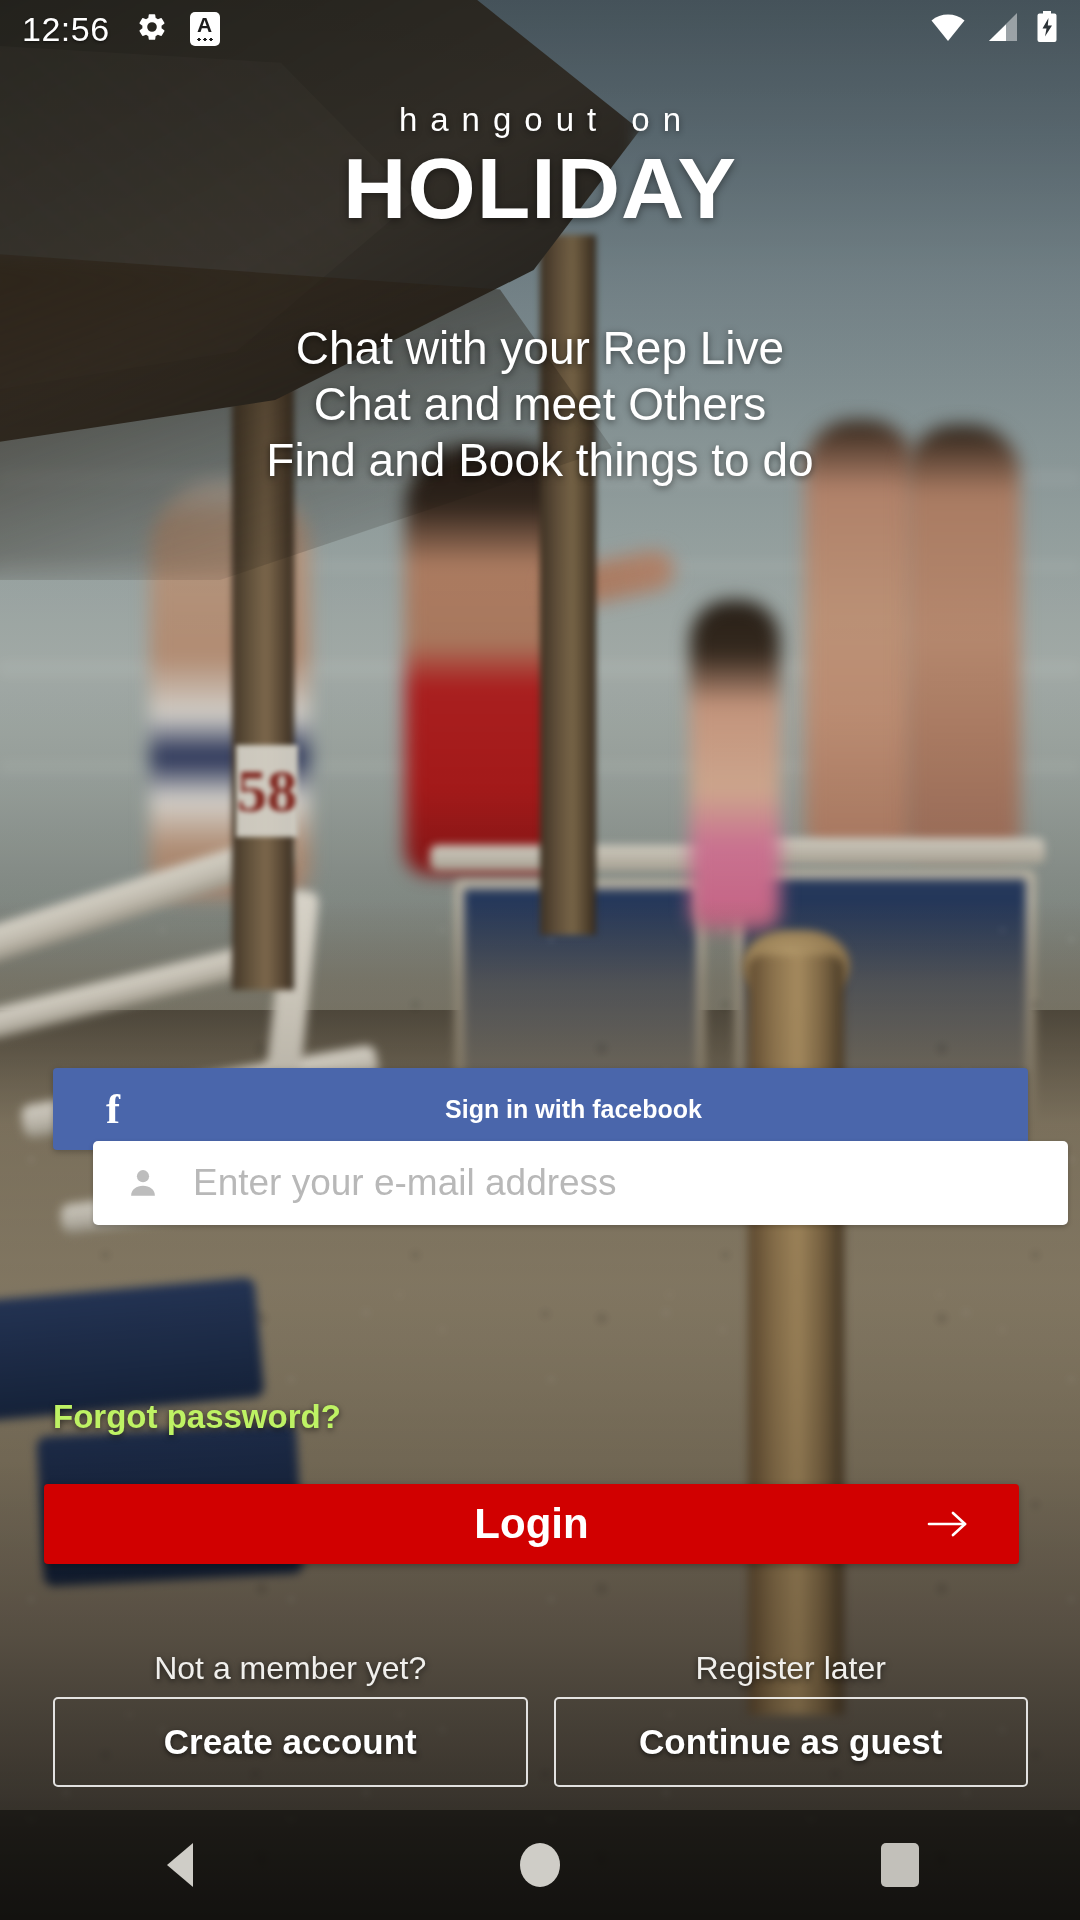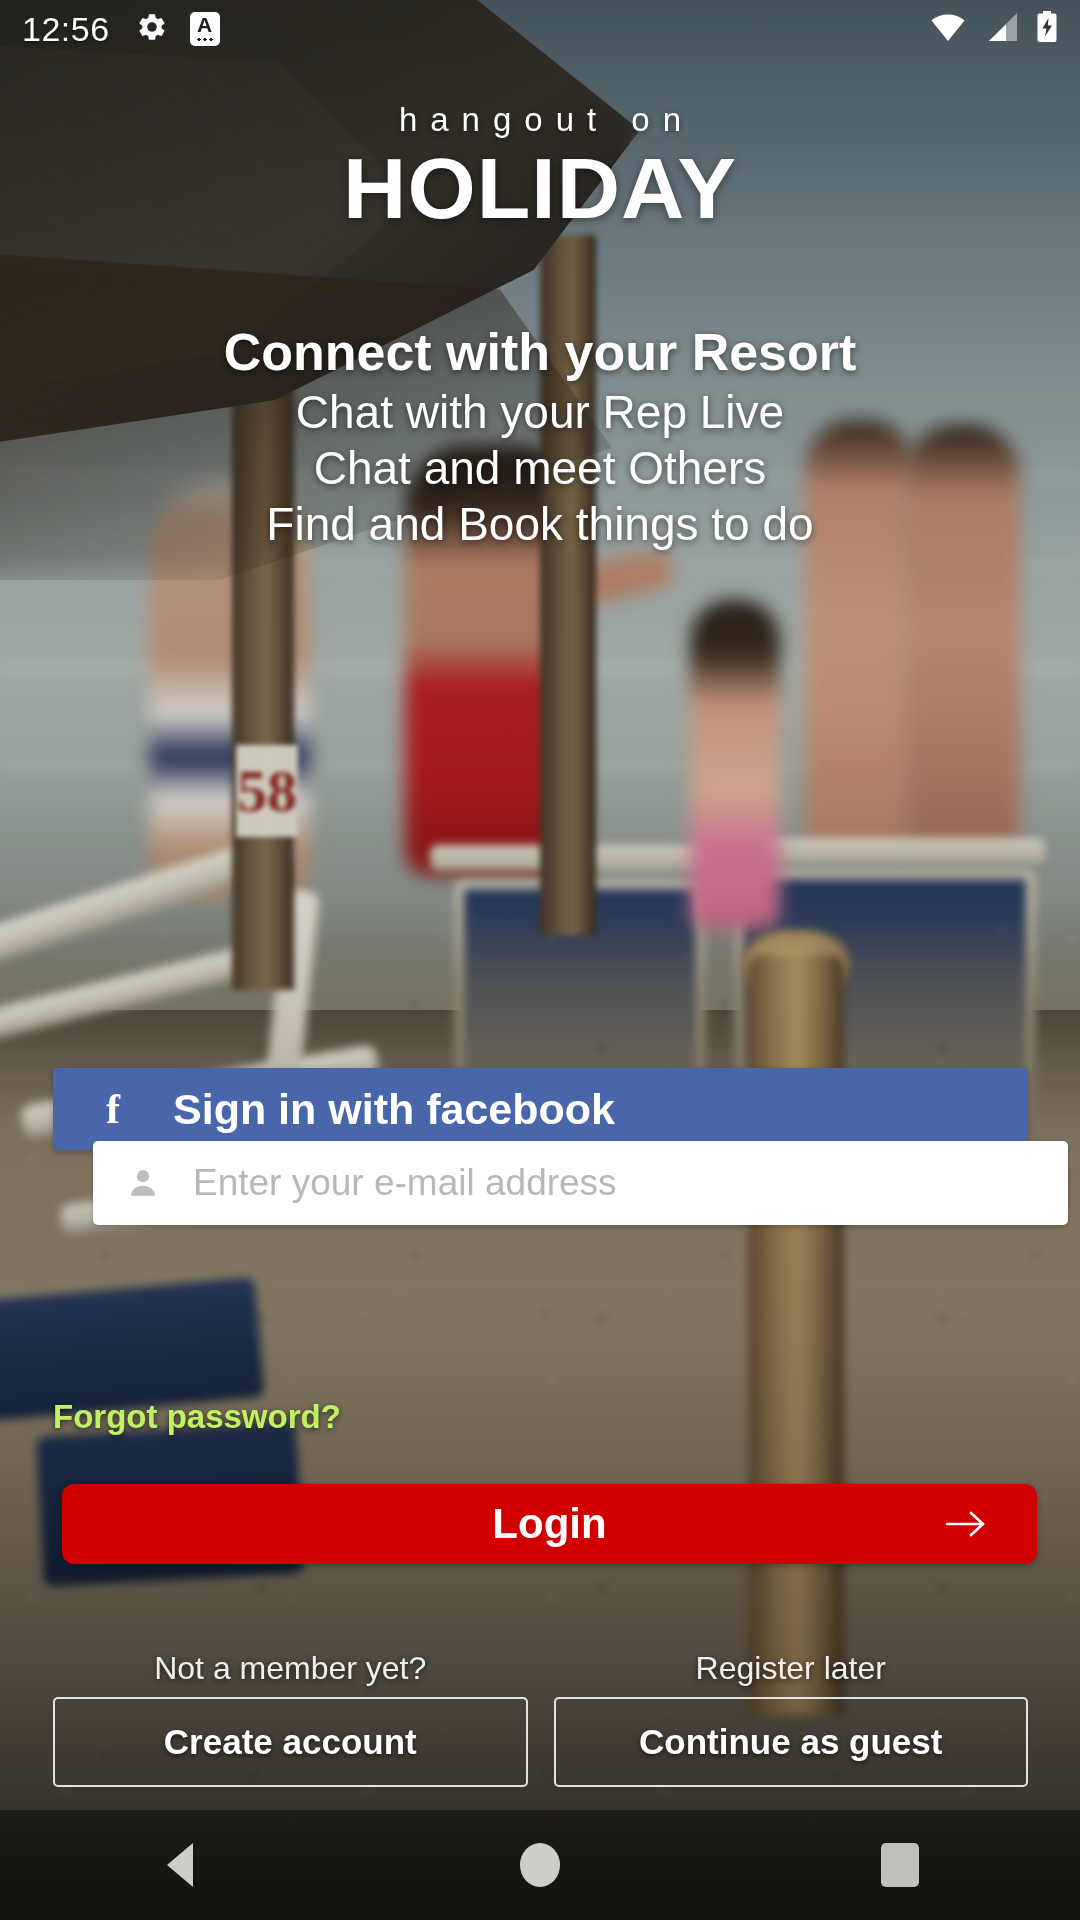--- a/index.html
+++ b/index.html
@@ -282,22 +282,22 @@
     border-radius:4px;
     display:flex; align-items:center;
     box-shadow:0 2px 6px rgba(0,0,0,.25);
   }
   .fb-f {
     width:120px; text-align:center;
     color:#fff; font-size:42px; font-weight:bold;
     font-family:"Liberation Serif", serif;
   }
   .fb-label {
-    flex:1; 
-    color:#fff; font-size:43px; font-weight:bold;
+    flex:1; text-align:center;
+    color:#fff; font-size:25px; font-weight:bold;
     padding-right:54px;
   }
 
   
   .field {
     position:absolute; left:53px;
     width:975px; height:84px;
     background:#fff;
     border-radius:5px;
     display:flex; align-items:center;
@@ -320,24 +320,24 @@
   .field-input::placeholder { color:#b8b8b8; }
 
   .forgot {
     position:absolute; left:53px; top:1398px;
     color:#bef264; font-size:33px; font-weight:bold;
     text-shadow:0 2px 6px rgba(0,0,0,.6);
   }
 
   
   .login-btn {
-    position:absolute; left:62px; top:1484px;
+    position:absolute; left:44px; top:1484px;
     width:975px; height:80px;
     background:#d10000;
-    border-radius:12px;
+    border-radius:4px;
     display:flex; align-items:center; justify-content:center;
     box-shadow:0 2px 7px rgba(0,0,0,.3);
   }
   .login-label {
     color:#fff; font-size:42px; font-weight:bold;
   }
   .login-arrow {
     position:absolute; right:48px; top:50%;
     transform:translateY(-50%);
     display:flex; align-items:center;
@@ -475,21 +475,20 @@
   </div>
 
   <div class="content">
 
     <div class="logo-block">
       <div class="logo-top">hangout on</div>
       <div class="logo-main">HOLIDAY</div>
     </div>
 
     <div class="tagline">
-      <div class="tag-head">Connect with your Resort</div>
       <div class="tag-line">Chat with your Rep Live</div>
       <div class="tag-line">Chat and meet Others</div>
       <div class="tag-line">Find and Book things to do</div>
     </div>
 
     <div class="fb-btn">
       <div class="fb-f">f</div>
       <div class="fb-label">Sign in with facebook</div>
     </div>
 

